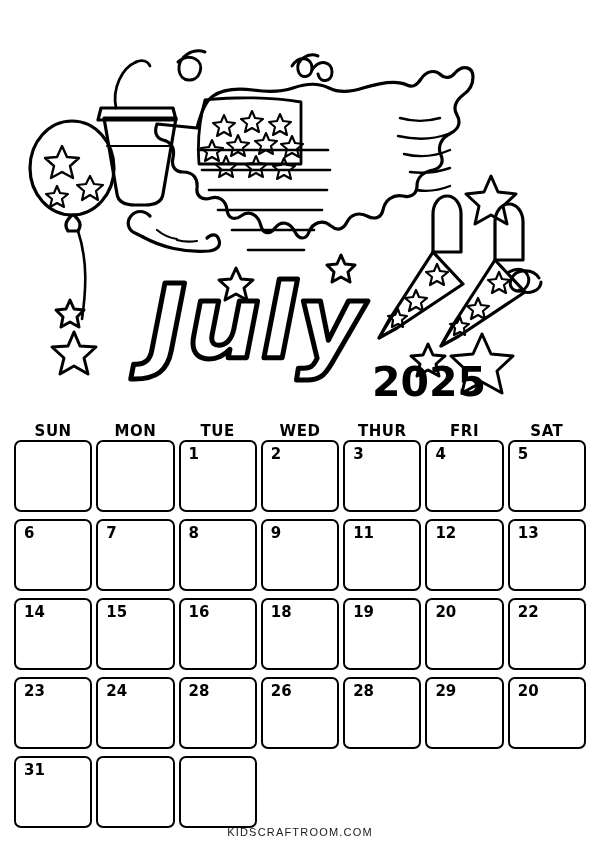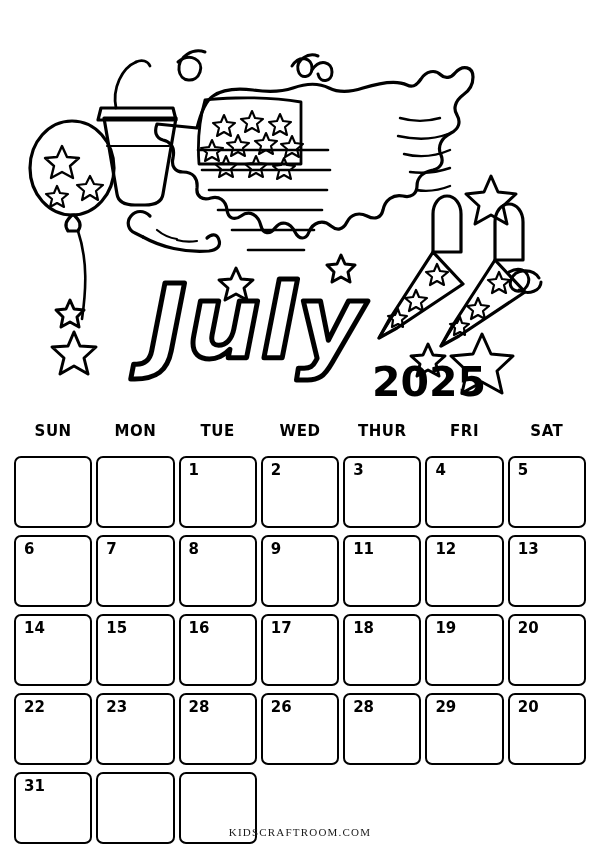--- a/index.html
+++ b/index.html
@@ -40,21 +40,21 @@
   .calendar {
     position: absolute;
     top: 422px;
     left: 14px;
     width: 572px;
   }
   .dow-row {
     display: grid;
     grid-template-columns: repeat(7, 1fr);
     column-gap: 4px;
-    margin-bottom: 16px;
+    margin-bottom: 0;
   }
   .dow {
     text-align: center;
     font-weight: bold;
     font-size: 15px;
     letter-spacing: 0.5px;
     font-family: "DejaVu Sans", sans-serif;
     color: #000;
   }
   .grid {
@@ -81,21 +81,21 @@
   }
 
   .footer {
     position: absolute;
     left: 0;
     right: 0;
     bottom: 10px;
     text-align: center;
     font-size: 11px;
     letter-spacing: 1.2px;
-    font-family: Liberation Serif, serif;
+    font-family: Liberation Sans, sans-serif;
     color: #1a1a1a;
   }
 
   
 </style>
 </head>
 <body>
 
 <div class="page">
 
@@ -301,37 +301,37 @@
       <div class="cell">
           <span class="num">14</span>
         </div>
       <div class="cell">
           <span class="num">15</span>
         </div>
       <div class="cell">
           <span class="num">16</span>
         </div>
       <div class="cell">
-          <span class="num">17</span>
-        </div>
-      <div class="cell">
           <span class="num">18</span>
         </div>
       <div class="cell">
           <span class="num">19</span>
         </div>
 
       <div class="cell">
           <span class="num">20</span>
         </div>
       <div class="cell">
           <span class="num">22</span>
         </div>
       <div class="cell">
           <span class="num">23</span>
+        </div>
+      <div class="cell">
+          <span class="num">24</span>
         </div>
       <div class="cell">
           <span class="num">28</span>
         </div>
       <div class="cell">
           <span class="num">26</span>
         </div>
 
       <div class="cell">
           <span class="num">28</span>

